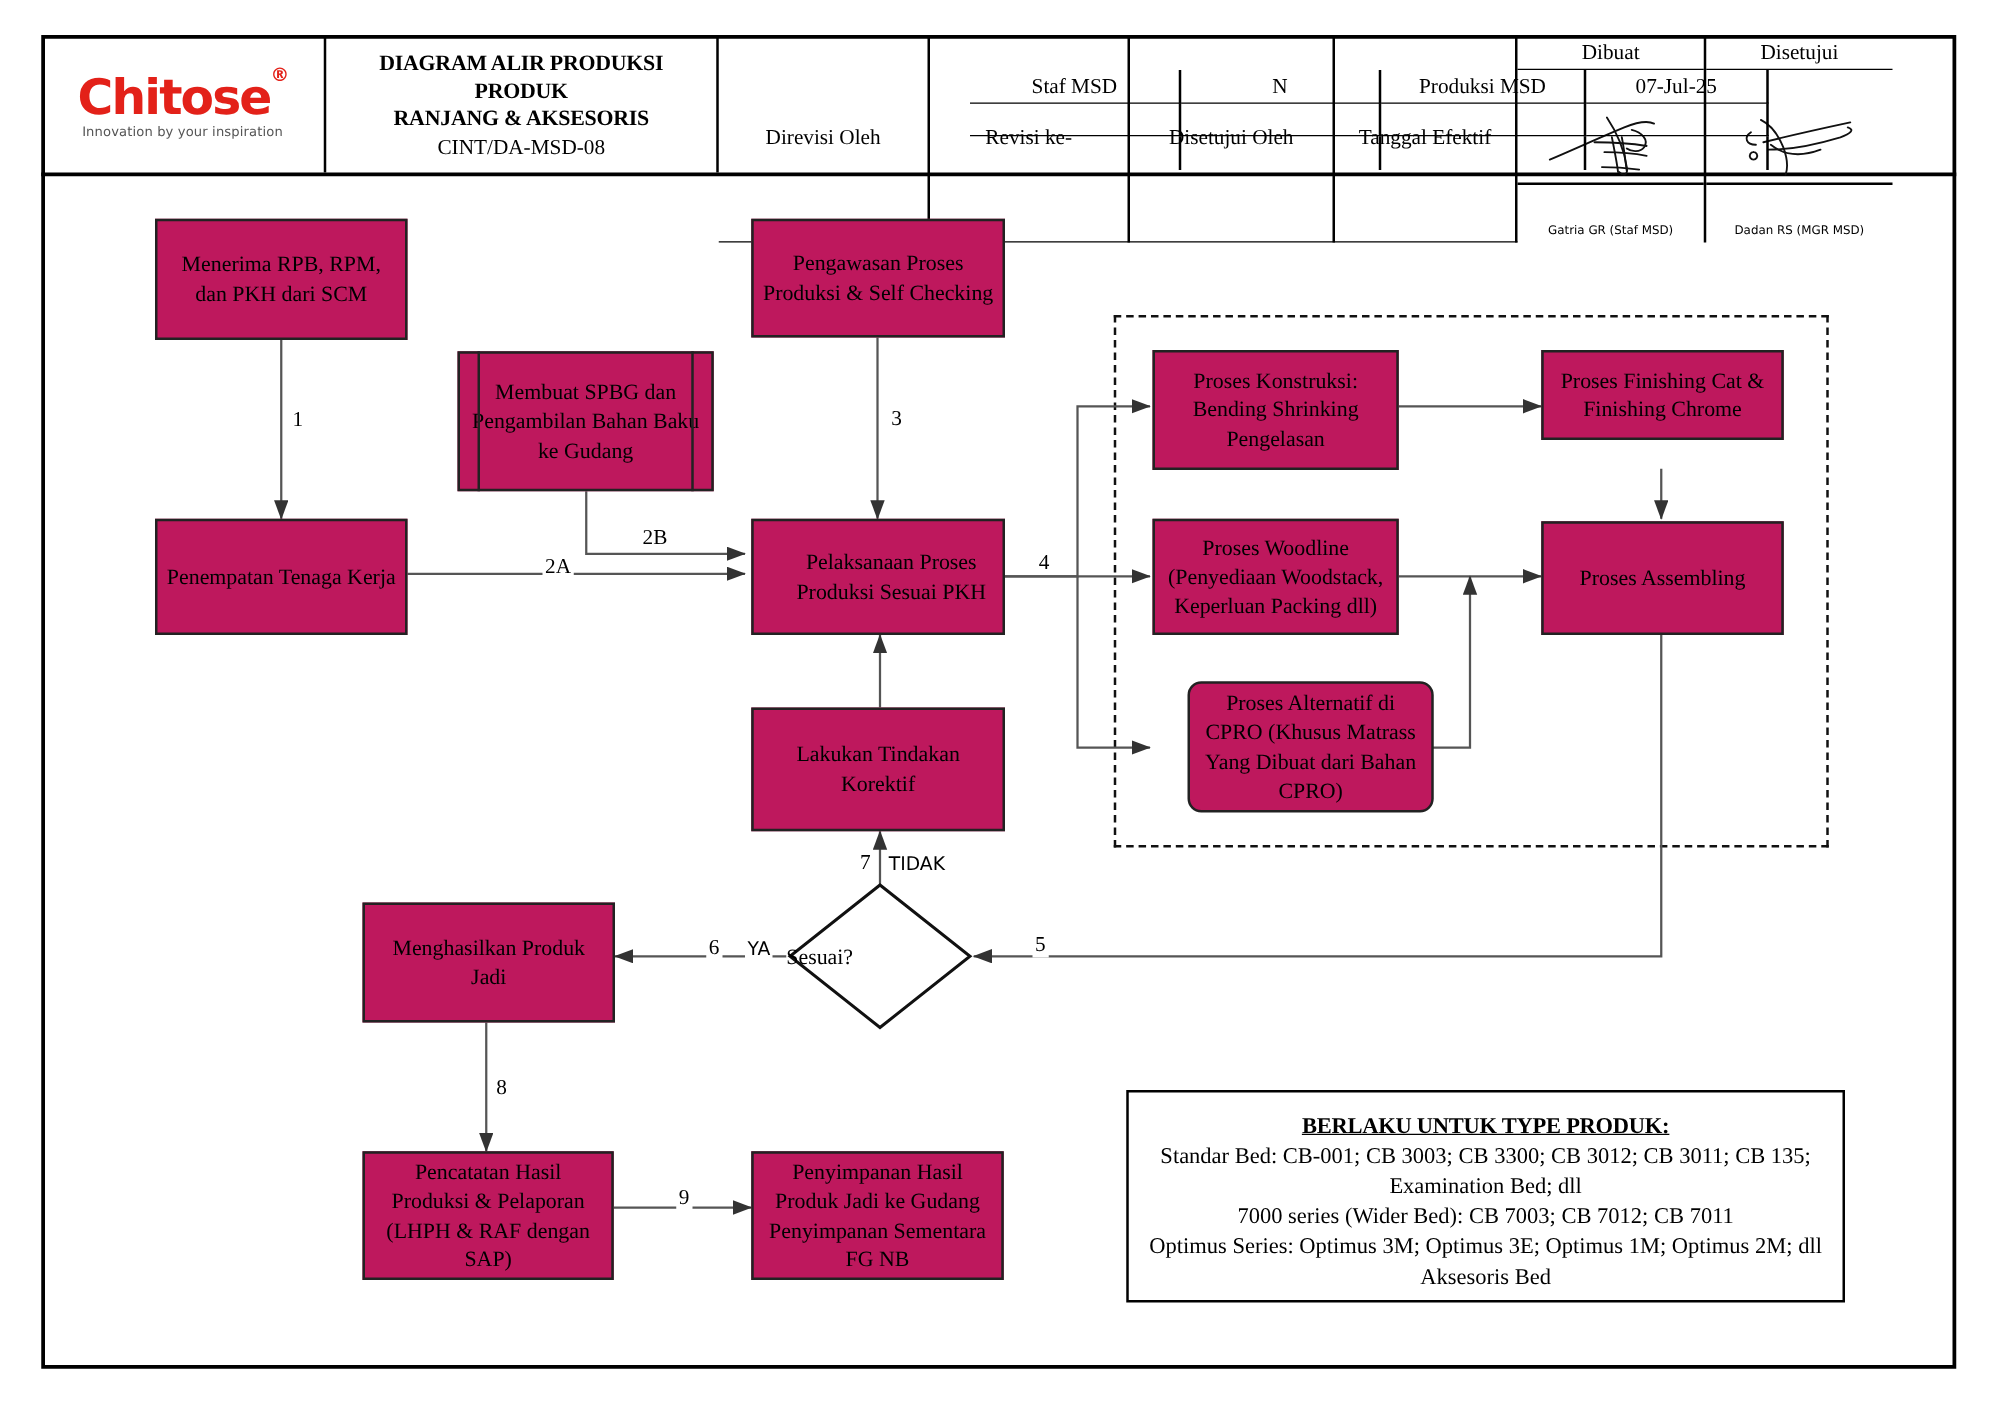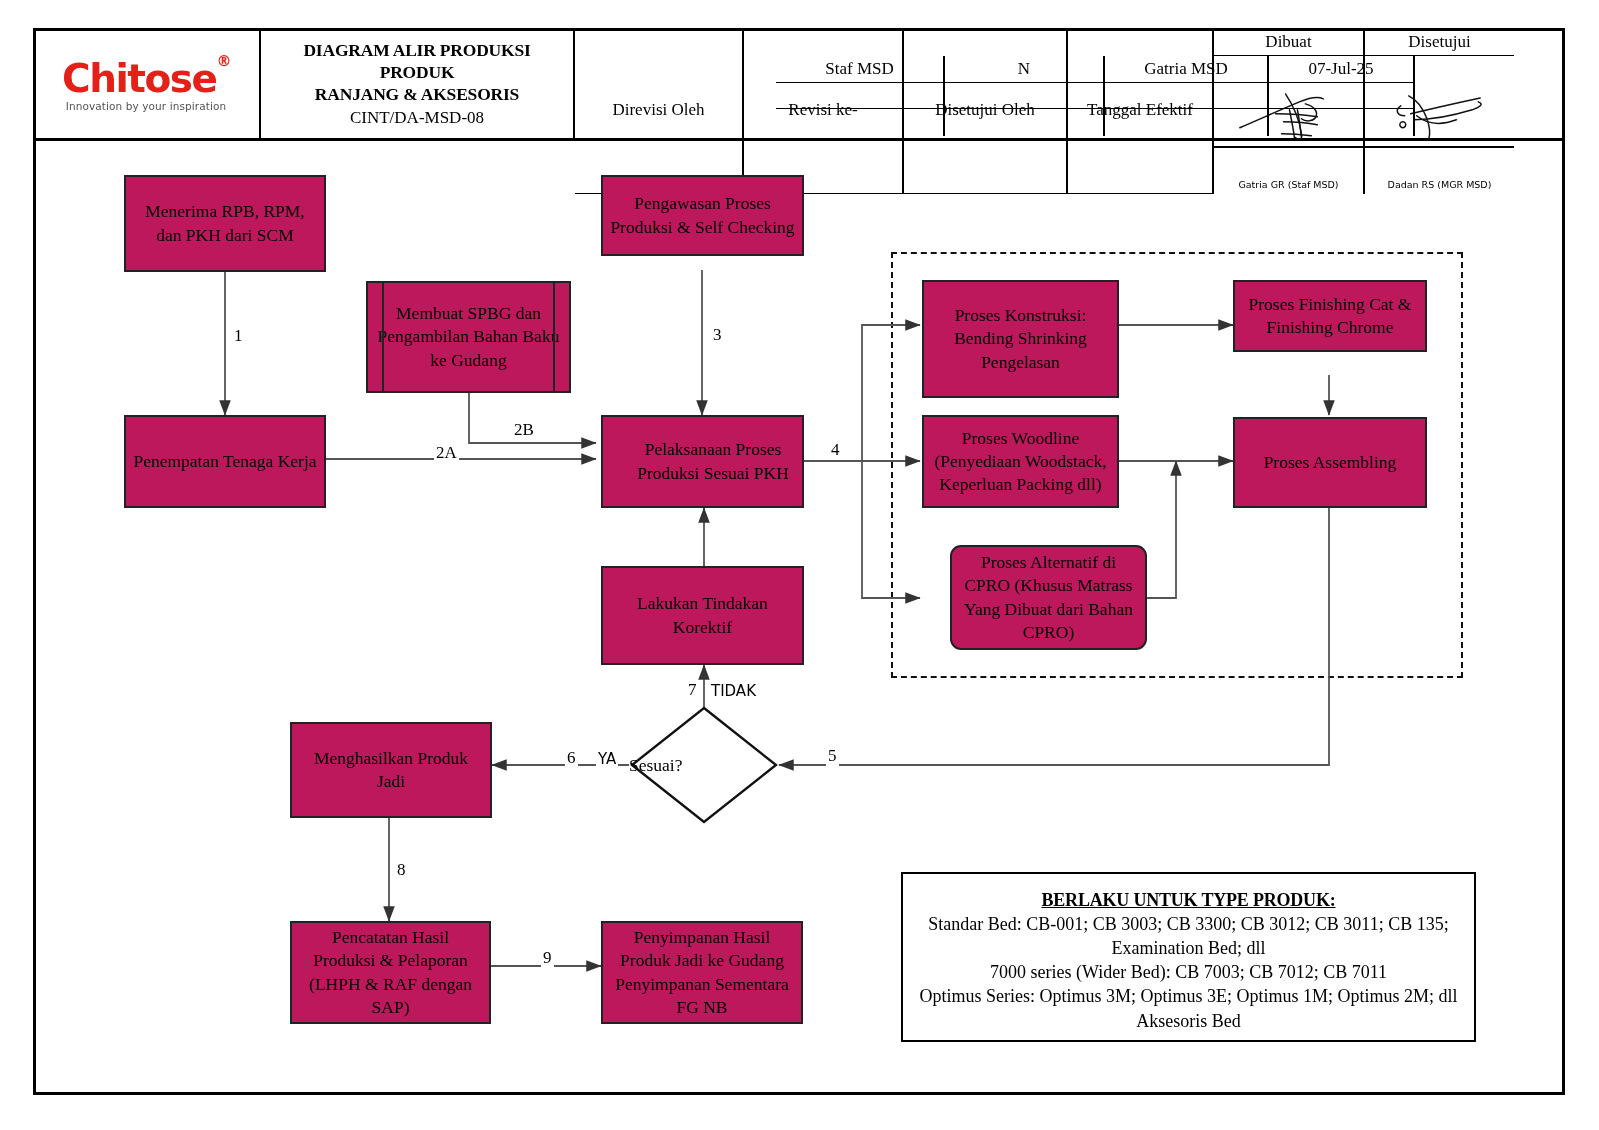--- a/index.html
+++ b/index.html
@@ -289,21 +289,21 @@
               </g>
             </svg>
           </div>
           <div class="sig-name">Dadan RS (MGR MSD)</div>
         </div>
       </div>
 
       <div class="hdr-table-row" style="position:absolute; left:743px; top:28px; width:640px; height:27px;">
         <div class="hdr-cell c-dir">Staf MSD</div>
         <div class="hdr-cell c-rev">N</div>
-        <div class="hdr-cell c-dis">Gatria MSD</div>
+        <div class="hdr-cell c-dis">Produksi MSD</div>
         <div class="hdr-cell c-tgl">07-Jul-25</div>
       </div>
 
       <div class="hdr-table-row" style="position:absolute; left:743px; top:55px; width:640px; height:26px;">
         <div class="hdr-cell c-dir"></div>
         <div class="hdr-cell c-rev"></div>
         <div class="hdr-cell c-dis"></div>
         <div class="hdr-cell c-tgl"></div>
       </div>
 
@@ -367,29 +367,29 @@
   </div>
 
   <div class="node" style="left:124px; top:415px; width:202px; height:93px;">
     <span>Penempatan Tenaga Kerja</span>
   </div>
 
   <div class="node predef" style="left:366px; top:281px; width:205px; height:112px;">
     <span>Membuat SPBG dan Pengambilan Bahan Baku ke Gudang</span>
   </div>
 
-  <div class="node" style="left:601px; top:175px; width:203px; height:81px;">
+  <div class="node" style="left:601px; top:175px; width:203px; height:95px;">
     <span>Pengawasan Proses Produksi &amp; Self Checking</span>
   </div>
 
   <div class="node" style="left:601px; top:415px; width:203px; height:93px;padding-left:28px;">
     <span>Pelaksanaan Proses Produksi Sesuai PKH</span>
   </div>
 
-  <div class="node" style="left:922px; top:280px; width:197px; height:118px;">
+  <div class="node" style="left:922px; top:280px; width:197px; height:96px;">
     <span>Proses Konstruksi: Bending Shrinking Pengelasan</span>
   </div>
 
   <div class="node" style="left:1233px; top:280px; width:194px; height:72px;">
     <span>Proses Finishing Cat &amp; Finishing Chrome</span>
   </div>
 
   <div class="node" style="left:922px; top:415px; width:197px; height:93px;">
     <span>Proses Woodline (Penyediaan Woodstack, Keperluan Packing dll)</span>
   </div>

